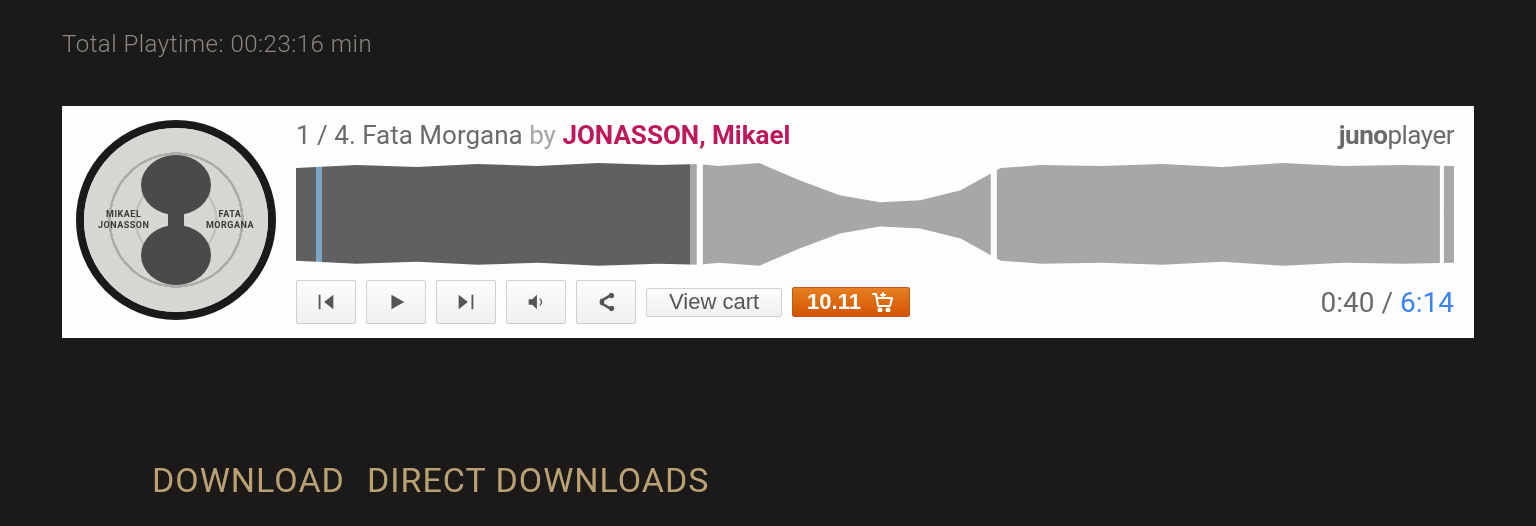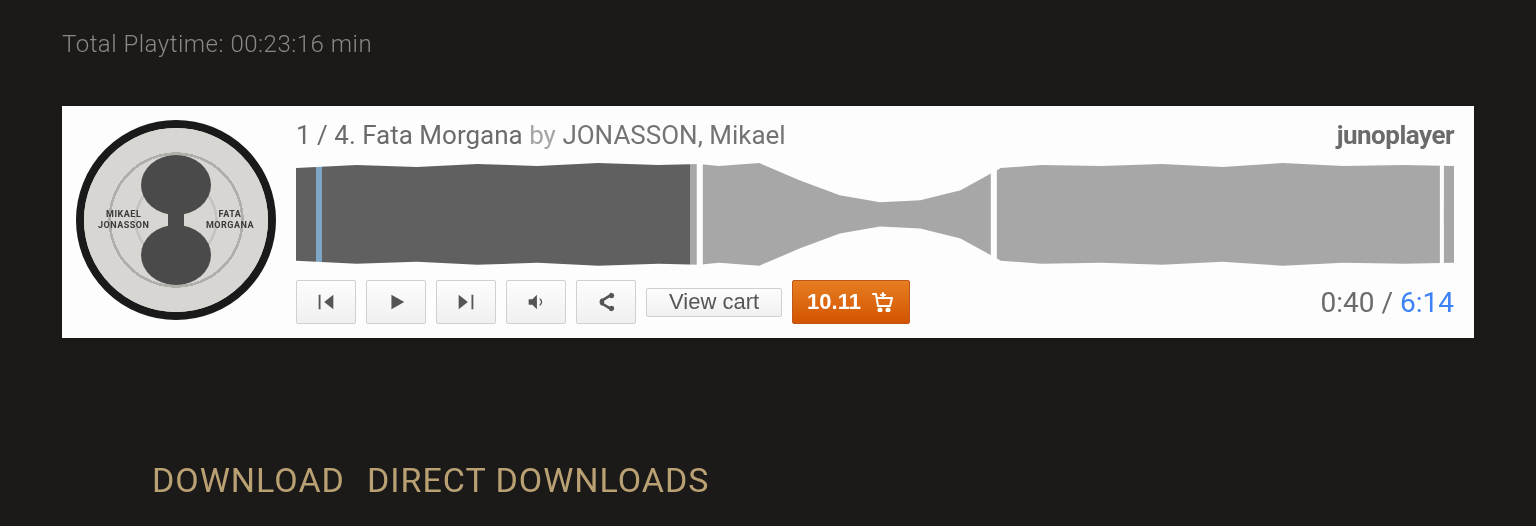--- a/index.html
+++ b/index.html
@@ -120,33 +120,33 @@
     .track-index {
       color: #6b6b6b;
     }
     .track-name {
       color: #6b6b6b;
     }
     .track-by {
       color: #a5a5a5;
     }
     .track-artist {
-      color: #737373;
-      font-weight: 400;
+      color: #be185d;
+      font-weight: 700;
     }
     .brand {
       font-size: 26px;
       color: #6b6b6b;
       letter-spacing: -0.5px;
     }
     .brand-juno {
       font-weight: 700;
     }
     .brand-player {
-      font-weight: 700;
+      font-weight: 400;
     }
     .waveform {
       height: 108px;
       background: #a7a7a7;
       position: relative;
       margin-bottom: 12px;
       overflow: hidden;
     }
     .waveform-played {
       position: absolute;
@@ -197,21 +197,21 @@
       background: linear-gradient(#fdfdfd, #f0f0f0);
       border: 1px solid #d0d0d0;
       border-radius: 2px;
       font-size: 22px;
       color: #555;
       cursor: pointer;
       display: flex;
       align-items: center;
     }
     .price-btn {
-      height: 44px;
+      height: 30px;
       padding: 0 14px;
       background: linear-gradient(#e67e22, #d35400);
       border: 1px solid #c0571a;
       border-radius: 2px;
       font-size: 22px;
       font-weight: 700;
       color: #fff;
       cursor: pointer;
       display: flex;
       align-items: center;

